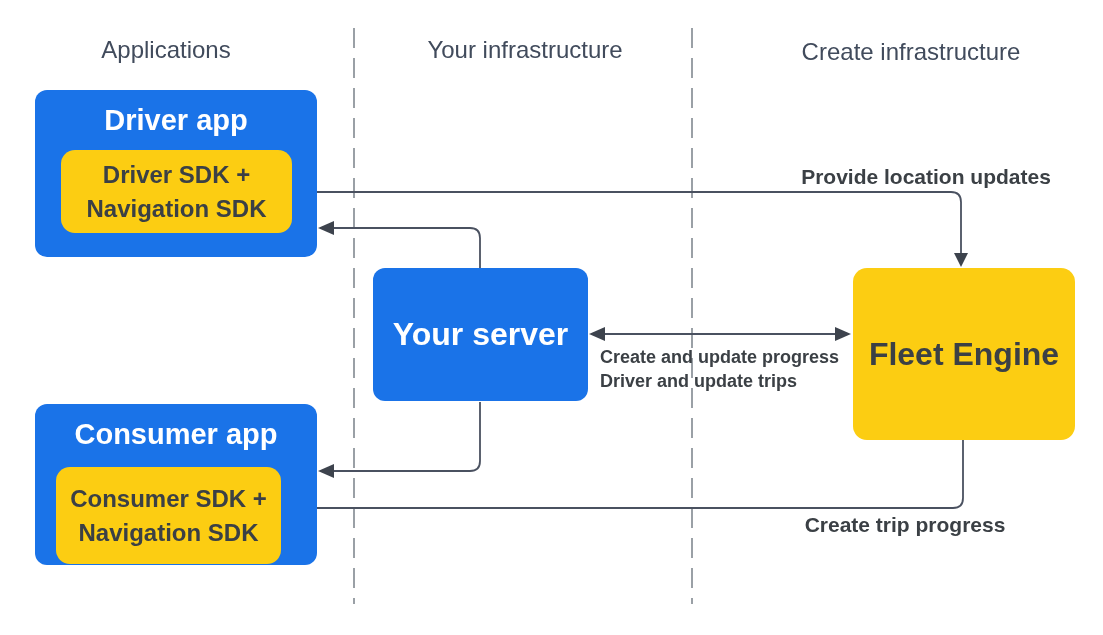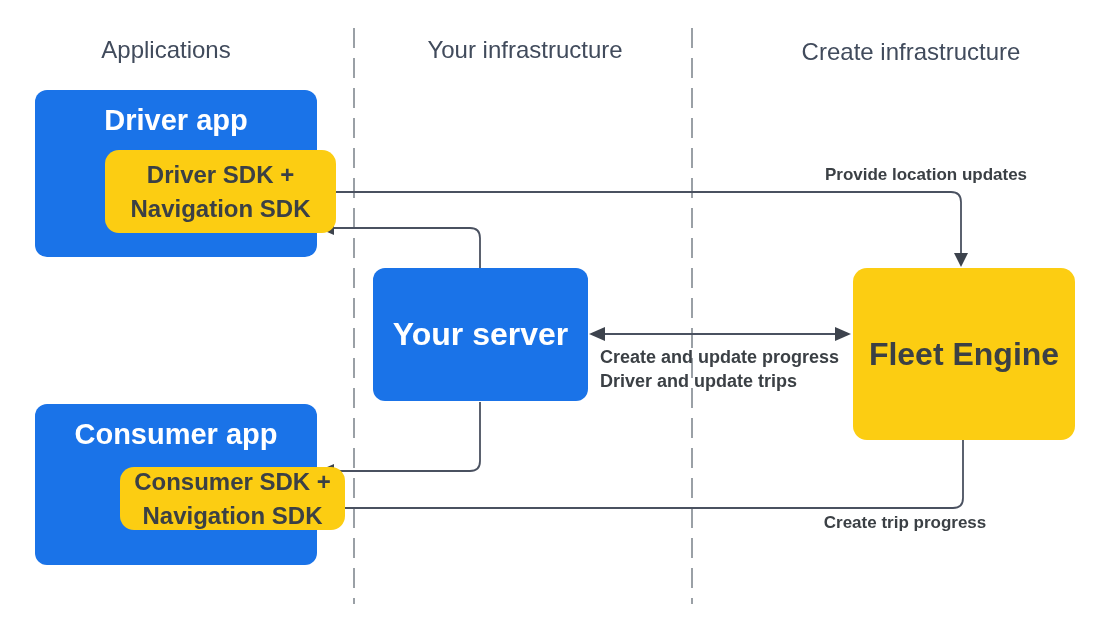--- a/index.html
+++ b/index.html
@@ -43,35 +43,34 @@
     white-space:nowrap;
   }
   .sdk-box{
     display:flex;flex-direction:column;
     align-items:center;justify-content:center;
     color:#3b4045;
     font-weight:700;
     font-size:24px;
     line-height:34px;
     text-align:center;
-    margin-left:44px;
   }
   .big-box{
     display:flex;align-items:center;justify-content:center;
     font-weight:700;
     font-size:32px;
     white-space:nowrap;
   }
   .big-box.white-text{color:#ffffff;}
   .big-box.dark-text{color:#3b4045;}
   .edge-label{
     position:absolute;
     font-weight:700;
     color:#3b4045;
-    font-size:17px;
+    font-size:21px;
     white-space:nowrap;
   }
   .edge-label.centered{transform:translateX(-50%);}
   .edge-label.two-line{font-size:18px;line-height:24px;}
 </style>
 </head>
 <body>
 
 <div class="canvas">
 
@@ -109,21 +108,21 @@
     <span>Navigation SDK</span>
   </div>
 
   <div class="node blue big-box white-text" style="left:373px;top:268px;width:215px;height:133px;">
     <span>Your server</span>
   </div>
 
   <div class="node blue" style="left:35px;top:404px;width:282px;height:161px;">
     <div class="app-title">Consumer app</div>
   </div>
-  <div class="node yellow sdk-box" style="left:76px;top:467px;width:225px;height:63px;">
+  <div class="node yellow sdk-box" style="left:56px;top:467px;width:225px;height:97px;">
     <span>Consumer SDK +</span>
     <span>Navigation SDK</span>
   </div>
 
   <div class="node yellow big-box dark-text" style="left:853px;top:268px;width:222px;height:172px;">
     <span>Fleet Engine</span>
   </div>
 
   <div class="edge-label centered" style="left:926px;top:165px;">Provide location updates</div>
 

